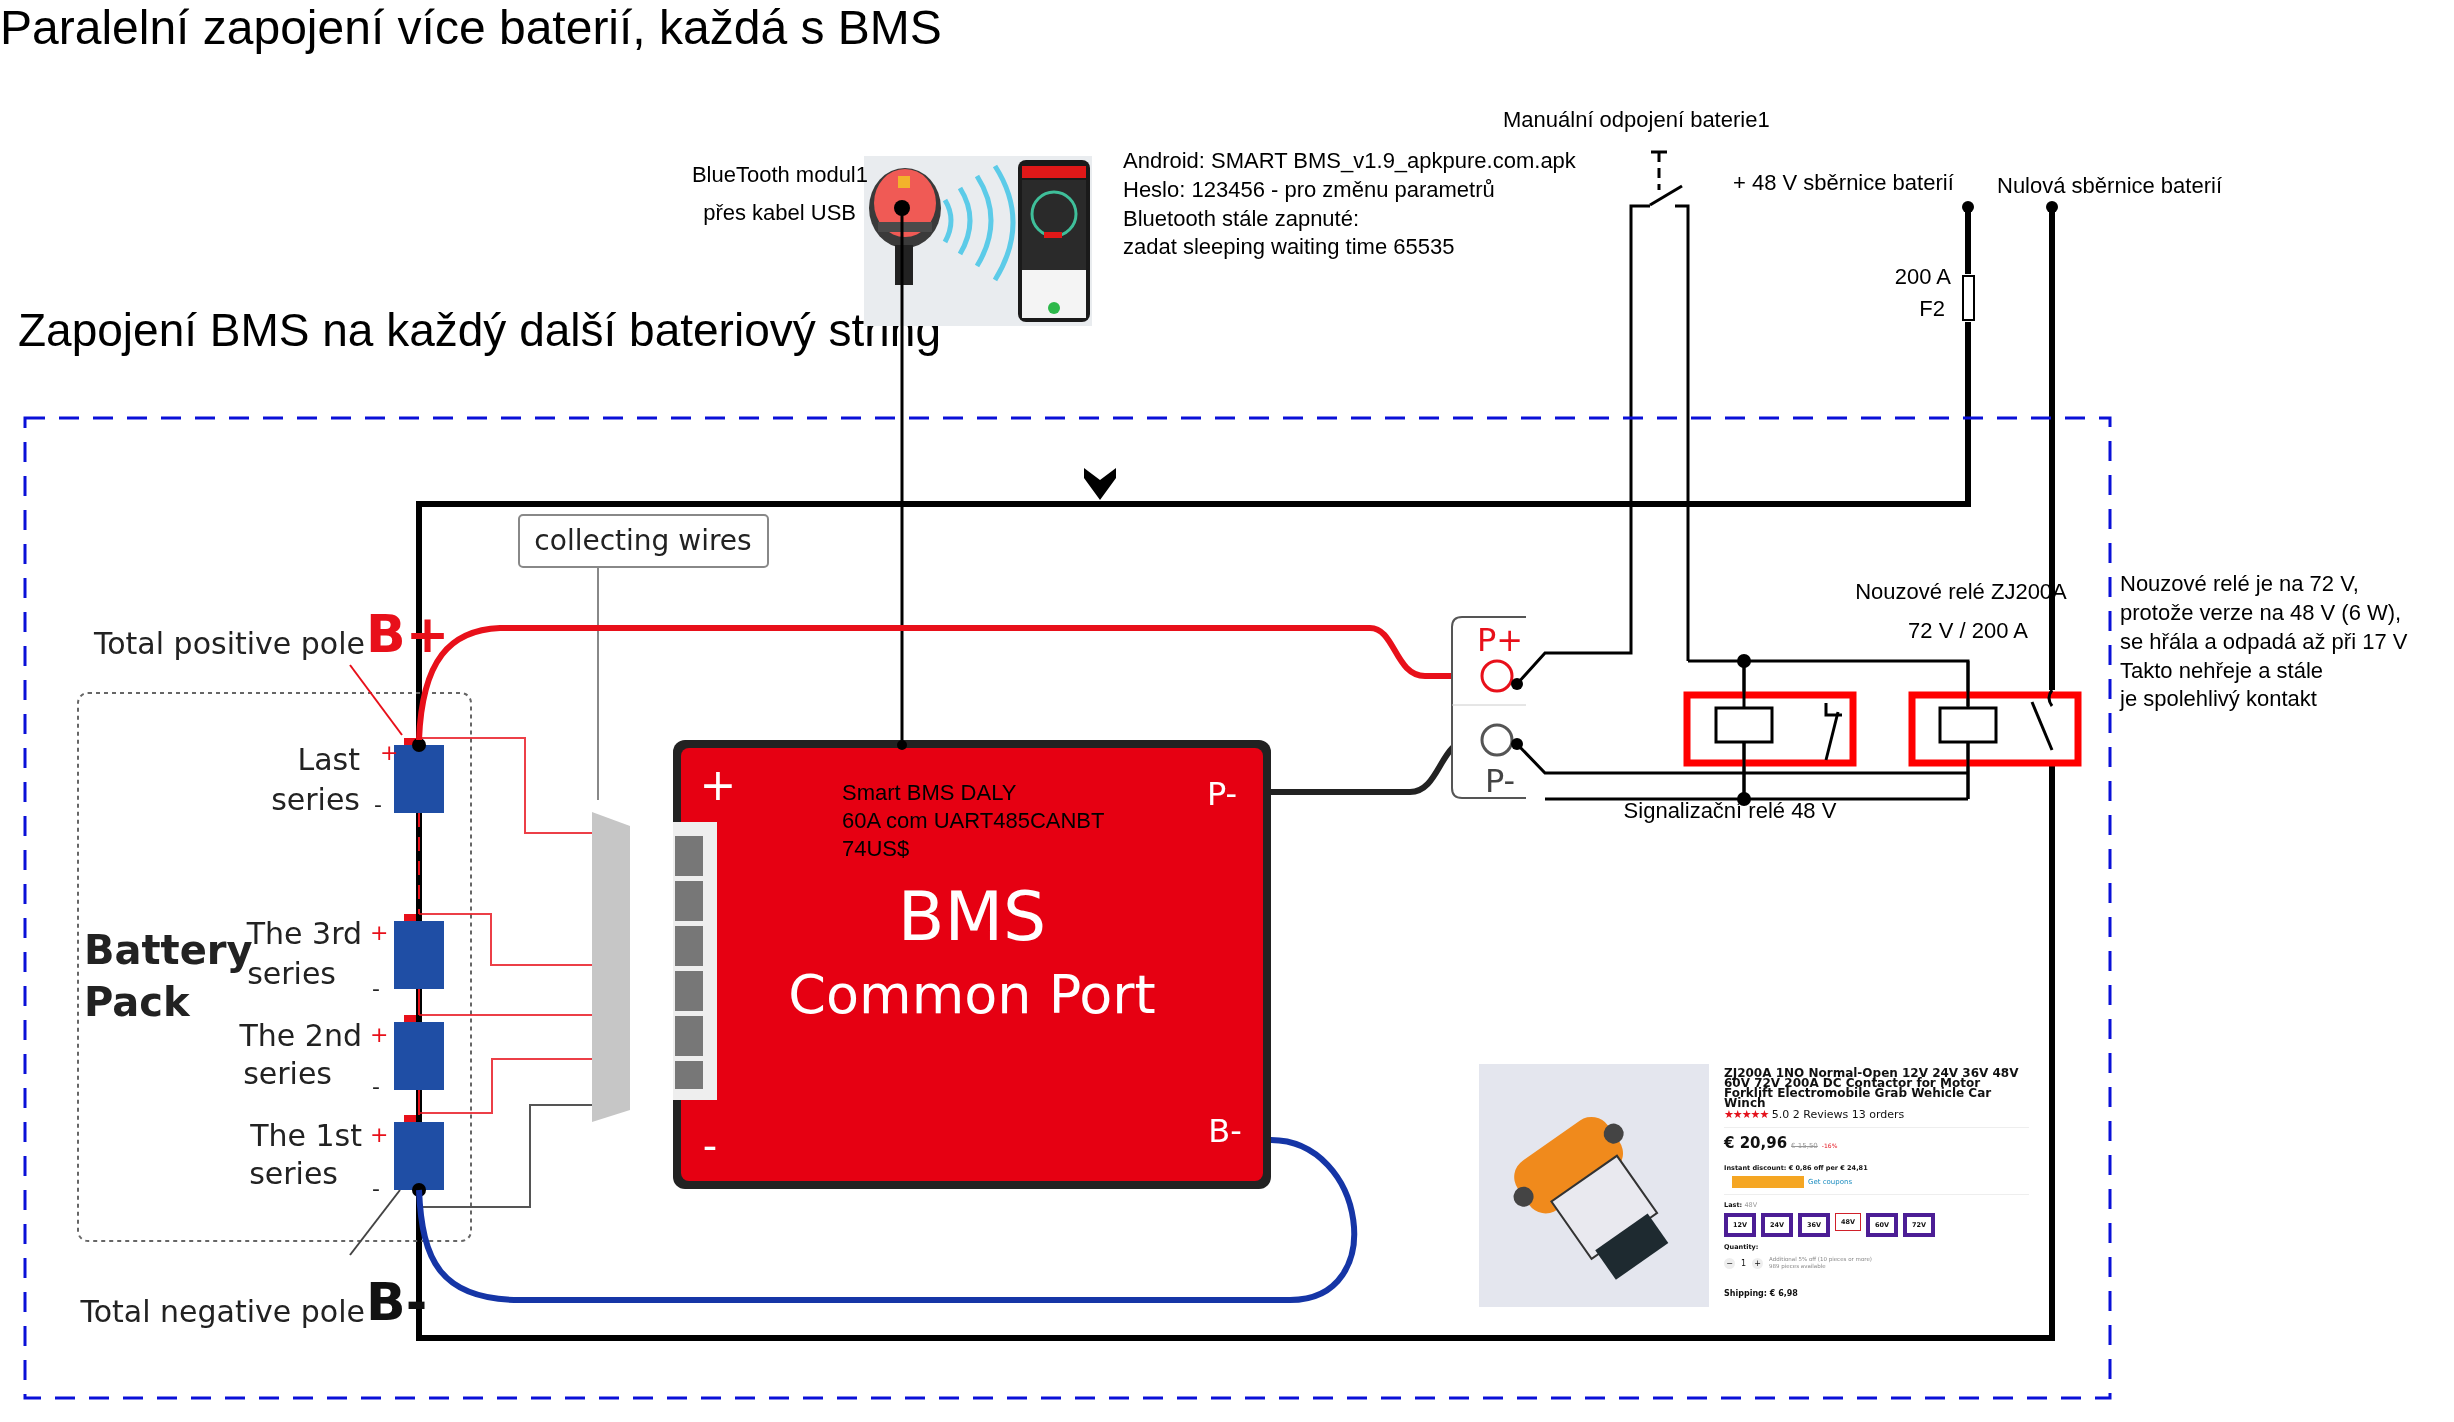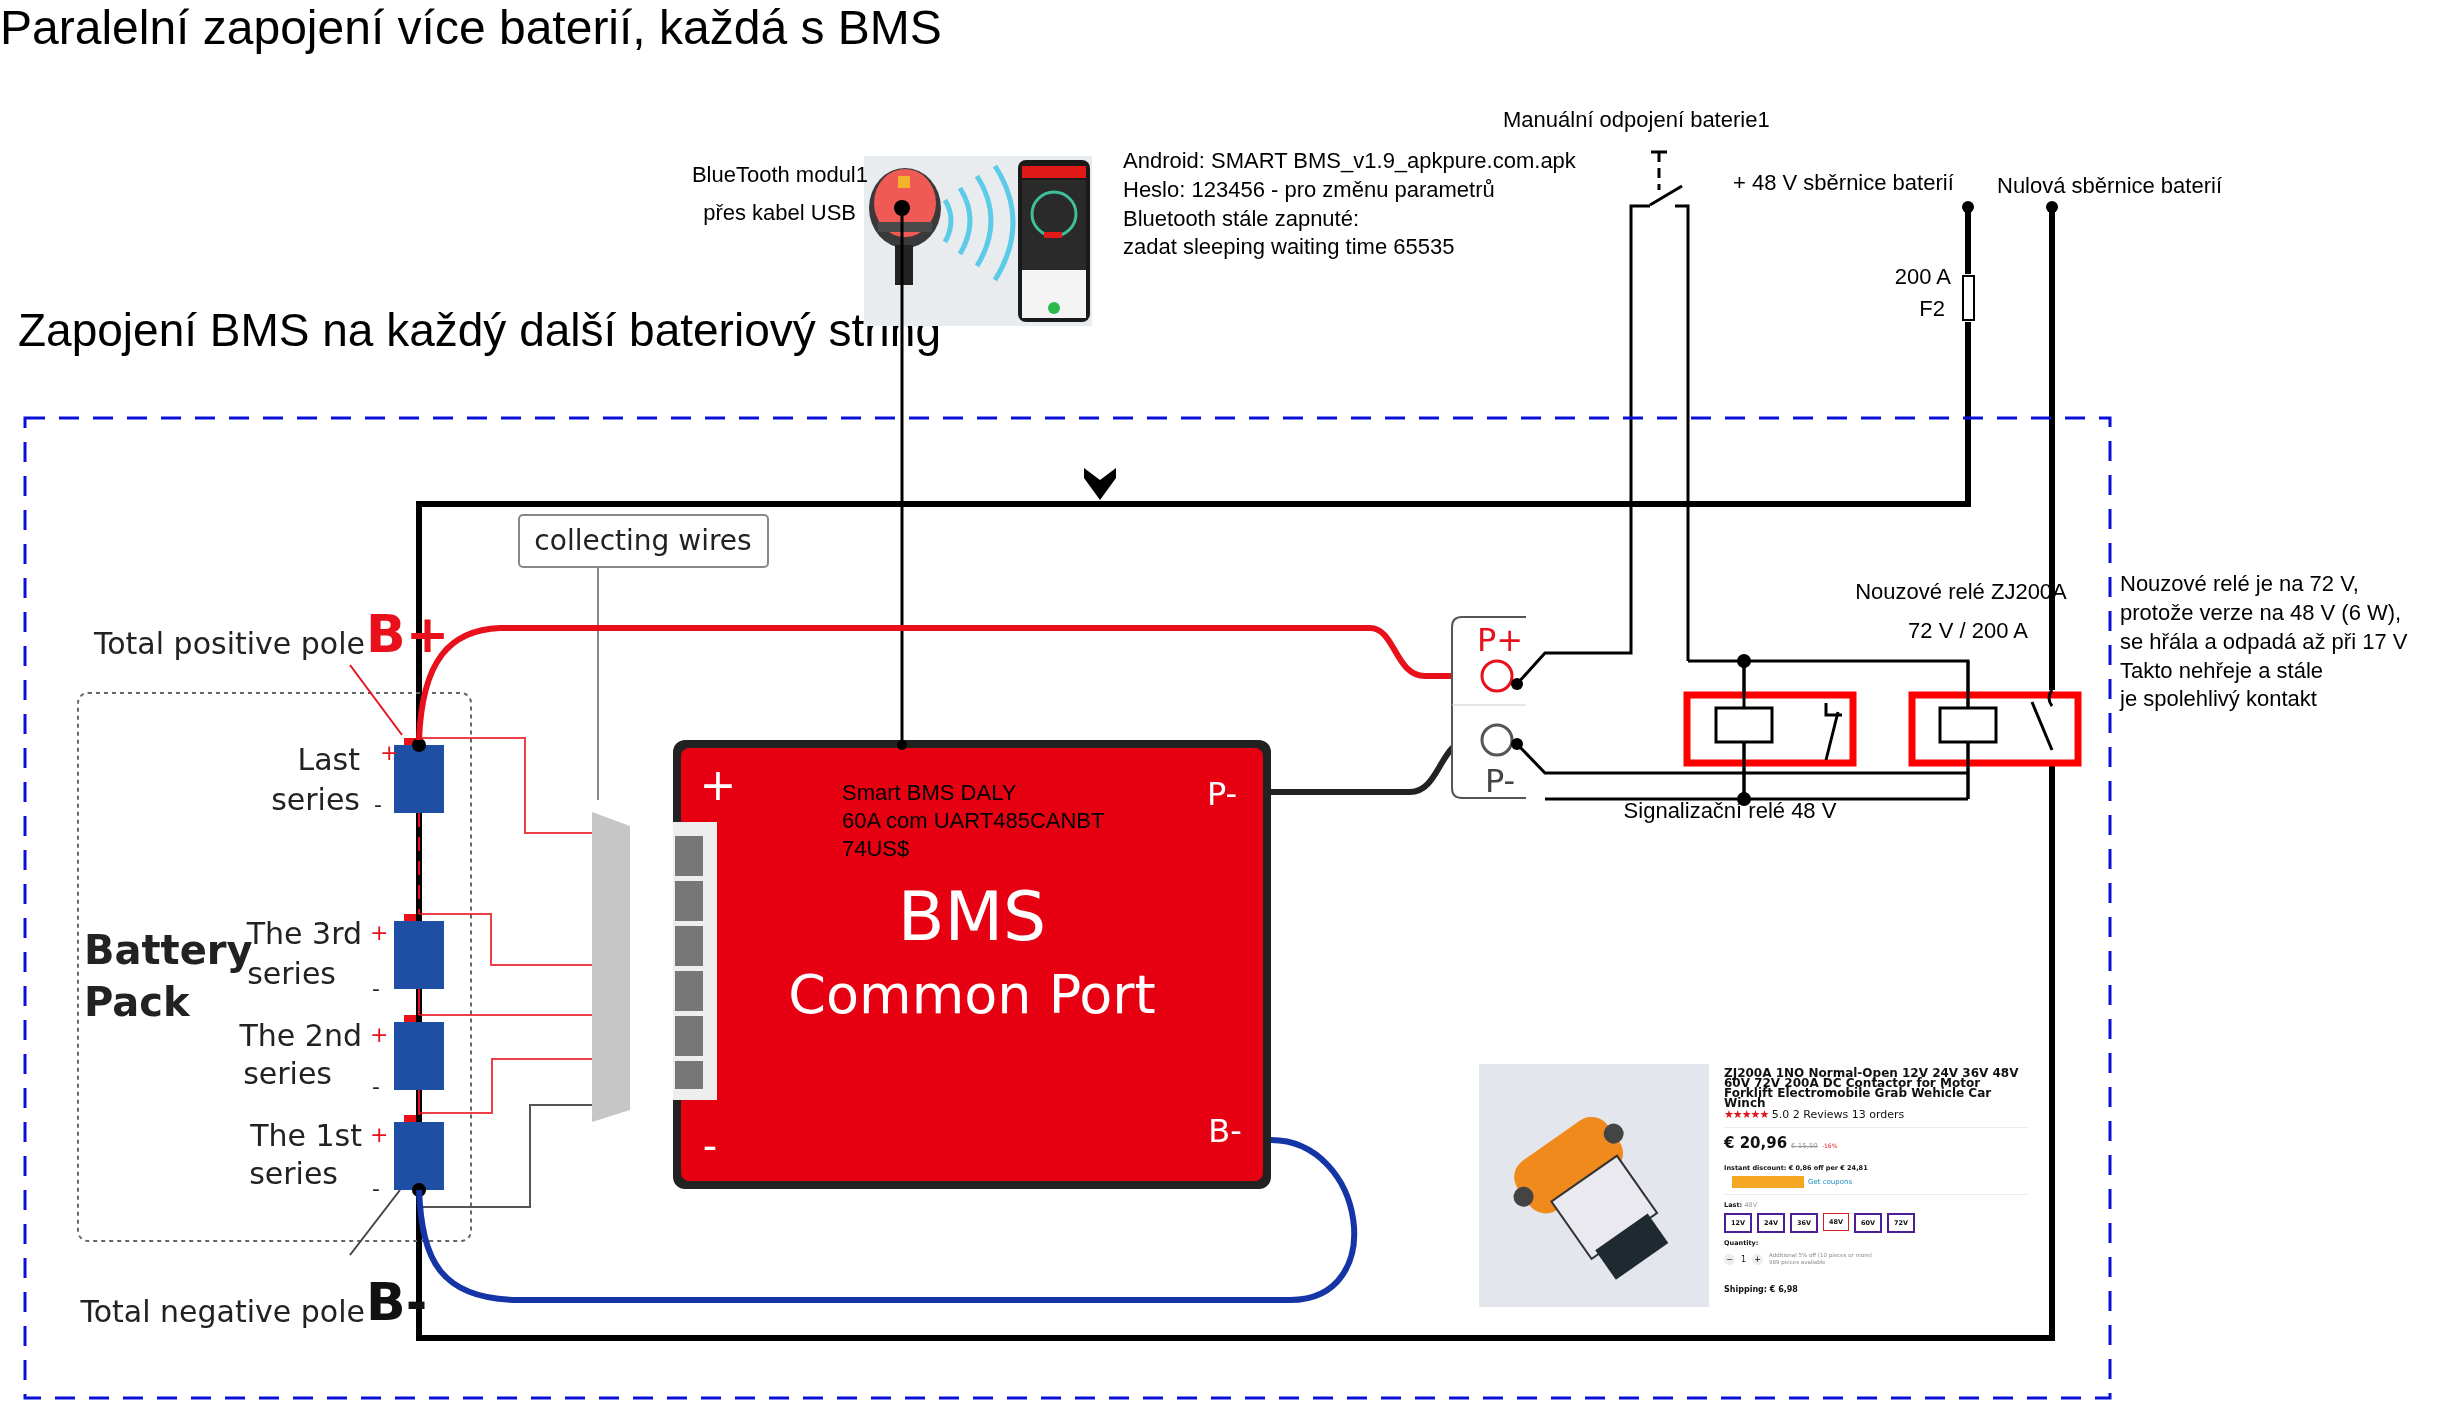--- a/index.html
+++ b/index.html
@@ -17,21 +17,21 @@
   .prod .price{font-size:15px;font-weight:bold;}
   .prod .old{font-size:7px;color:#999;text-decoration:line-through;margin-left:4px;font-weight:normal;}
   .prod .disc{font-size:6px;color:#e4121c;margin-left:4px;font-weight:normal;}
   .prod .instant{font-size:6.5px;font-weight:bold;margin-top:12px;}
   .prod .cpn{display:flex;align-items:center;margin-top:4px;margin-left:8px;}
   .prod .cpn .bar{width:72px;height:12px;background:#f5a623;}
   .prod .cpn .lnk{color:#1b8cbf;font-size:7px;margin-left:4px;}
   .prod .lbl{font-size:6.5px;font-weight:bold;margin-top:6px;}
   .prod .lbl span{color:#999;font-weight:normal;}
   .prod .opts{display:flex;gap:5px;margin-top:4px;}
-  .prod .opt{width:24px;height:16px;border:2px solid #4c1d95;font-size:6.5px;font-weight:bold;display:flex;align-items:center;justify-content:center;}
+  .prod .opt{width:24px;height:16px;border:4px solid #4c1d95;font-size:6.5px;font-weight:bold;display:flex;align-items:center;justify-content:center;}
   .prod .opt.sel{border:1.5px solid #d0202a;}
   .prod .qty{display:flex;align-items:center;gap:6px;margin-top:5px;font-size:8px;}
   .prod .qty .c{width:11px;height:11px;border-radius:50%;background:#eee;font-size:8px;display:flex;align-items:center;justify-content:center;}
   .prod .qty .note{font-size:5.5px;color:#888;line-height:7px;}
   .prod .ship{font-size:8px;font-weight:bold;margin-top:19px;}
 </style>
 </head>
 <body>
 
 <svg width="2454" height="1422" viewBox="0 0 2454 1422">

